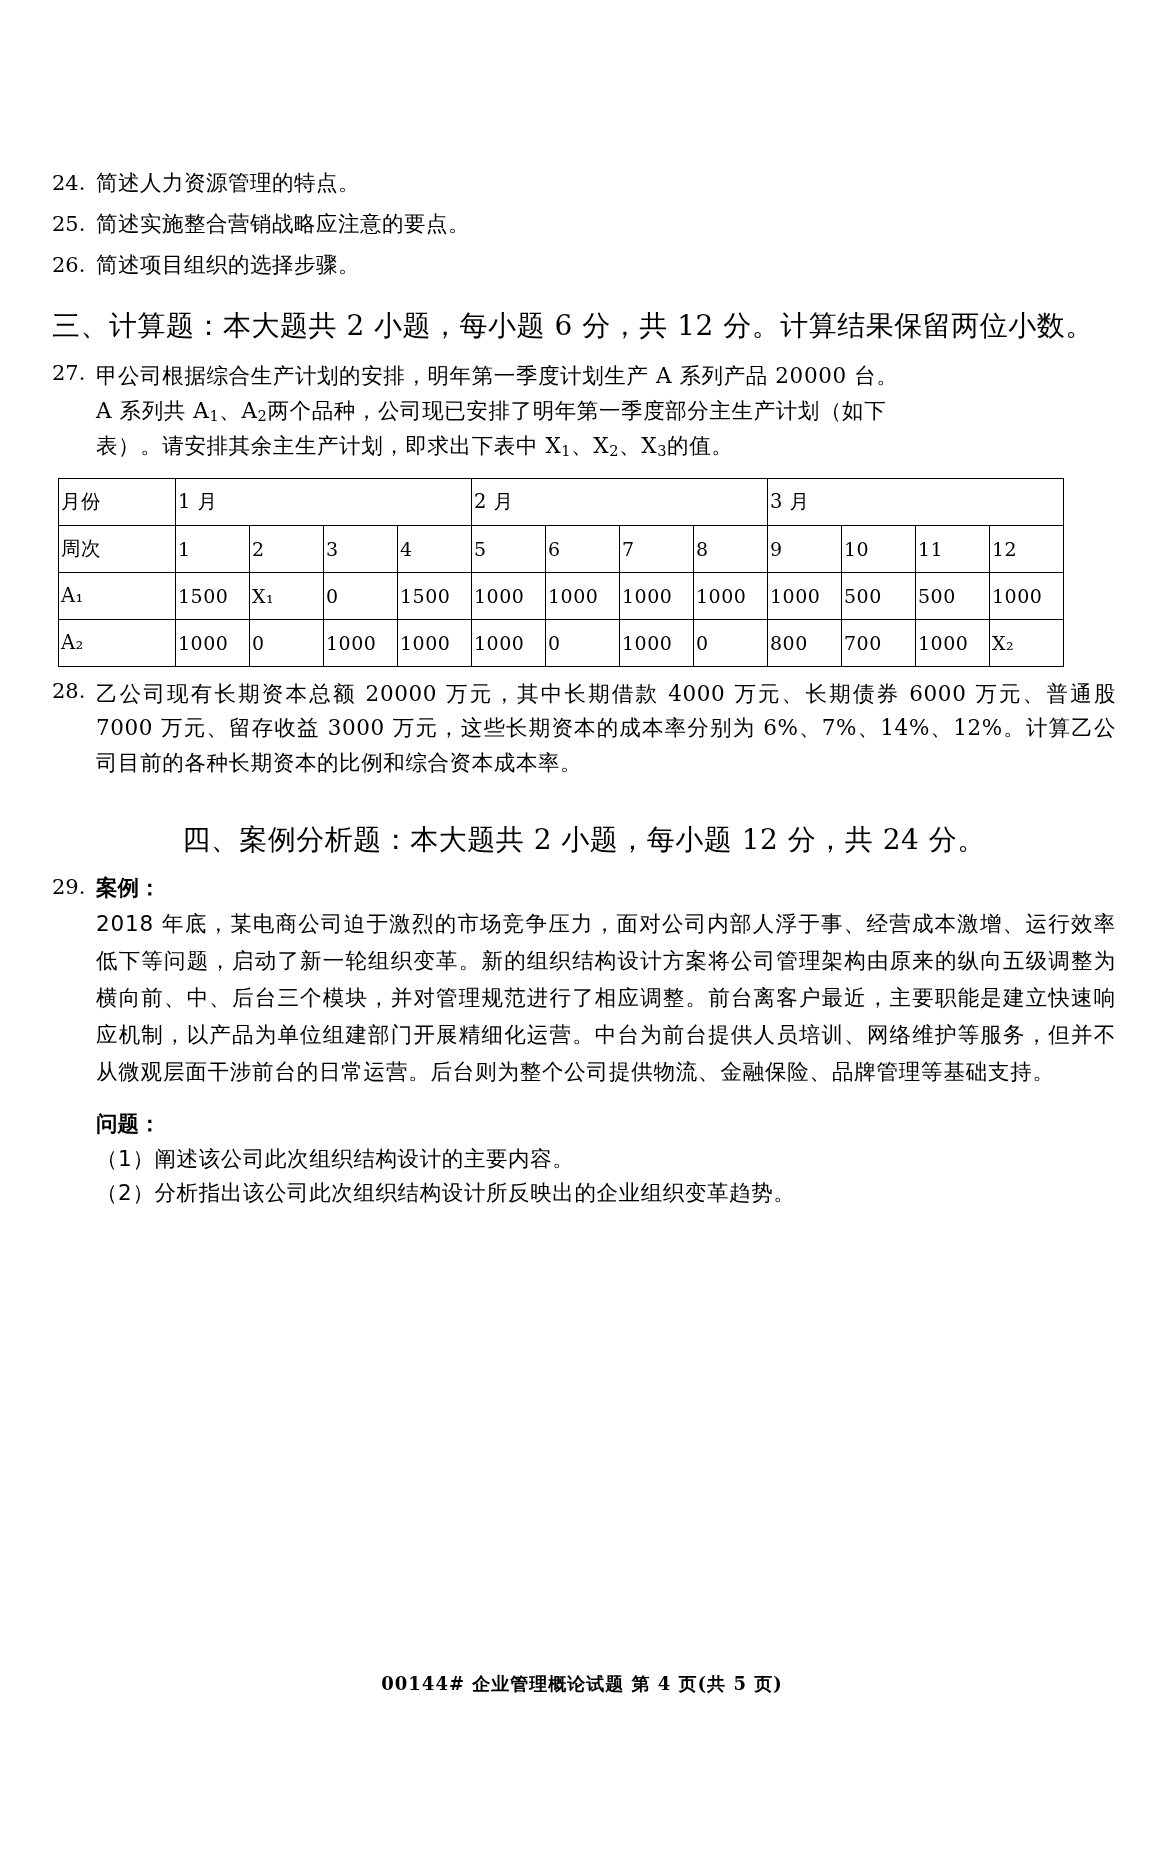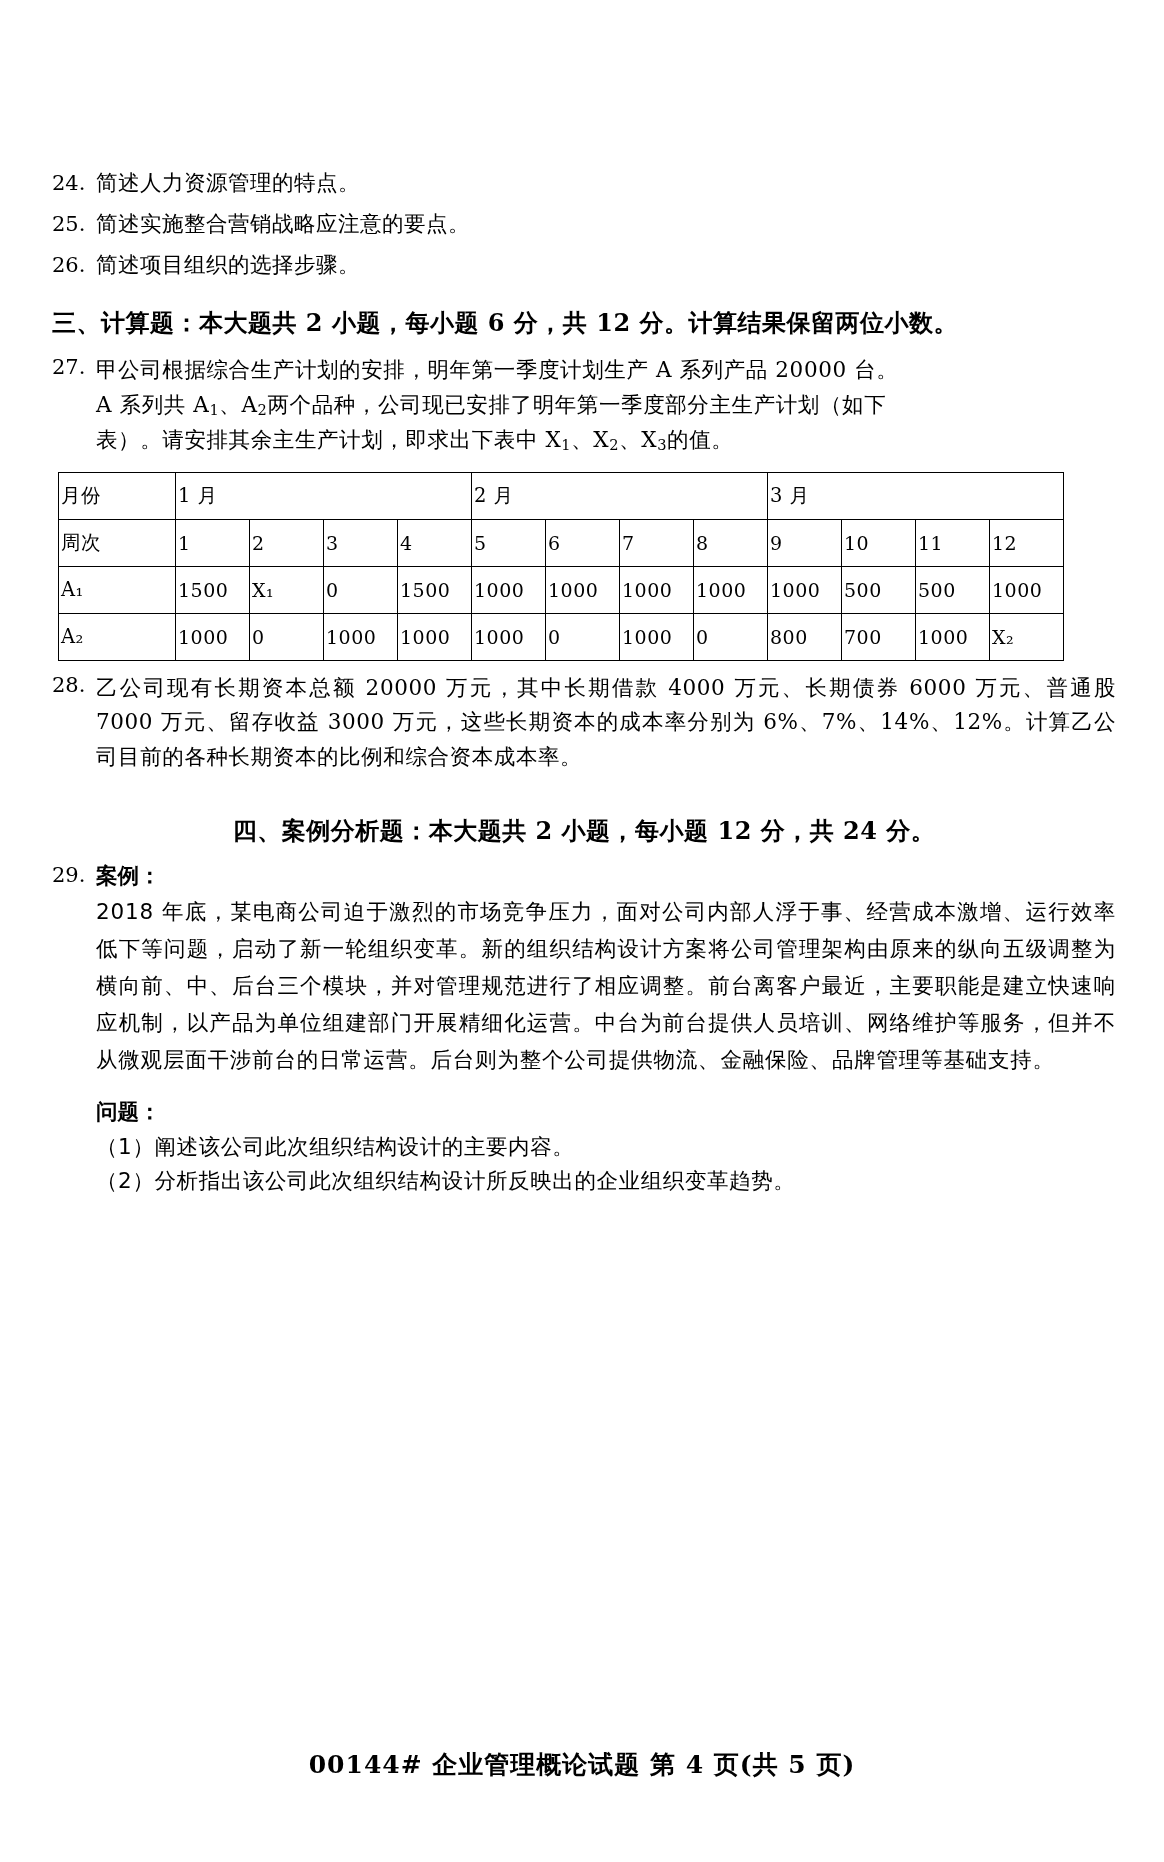--- a/index.html
+++ b/index.html
@@ -40,22 +40,22 @@
     font-size: 21px;
     letter-spacing: 0px;
     text-align: left;
   }
   .qtext {
     font-size: 21.5px;
     line-height: 1.35;
     letter-spacing: 0.5px;
   }
   .section-head {
-    font-size: 24px;
-    font-weight: bold;
+    font-size: 28px;
+    font-weight: normal;
     margin-top: 28px;
     margin-bottom: 14px;
     letter-spacing: 0.5px;
   }
   .para {
     font-size: 21.5px;
     line-height: 1.62;
     letter-spacing: 0.6px;
     text-align: justify;
   }
@@ -116,24 +116,24 @@
   .case-item {
     font-size: 21.5px;
     line-height: 1.6;
     letter-spacing: 0.6px;
     font-family: "DejaVu Sans", "Liberation Sans", sans-serif;
   }
   
   .footer {
     position: absolute;
     left: 0;
-    top: 1748px;
+    top: 1672px;
     width: 1164px;
     text-align: center;
-    font-size: 25px;
+    font-size: 18px;
     font-weight: bold;
     letter-spacing: 1px;
   }
 </style>
 </head>
 <body>
 
 <div class="page">
   <div class="content">
 

